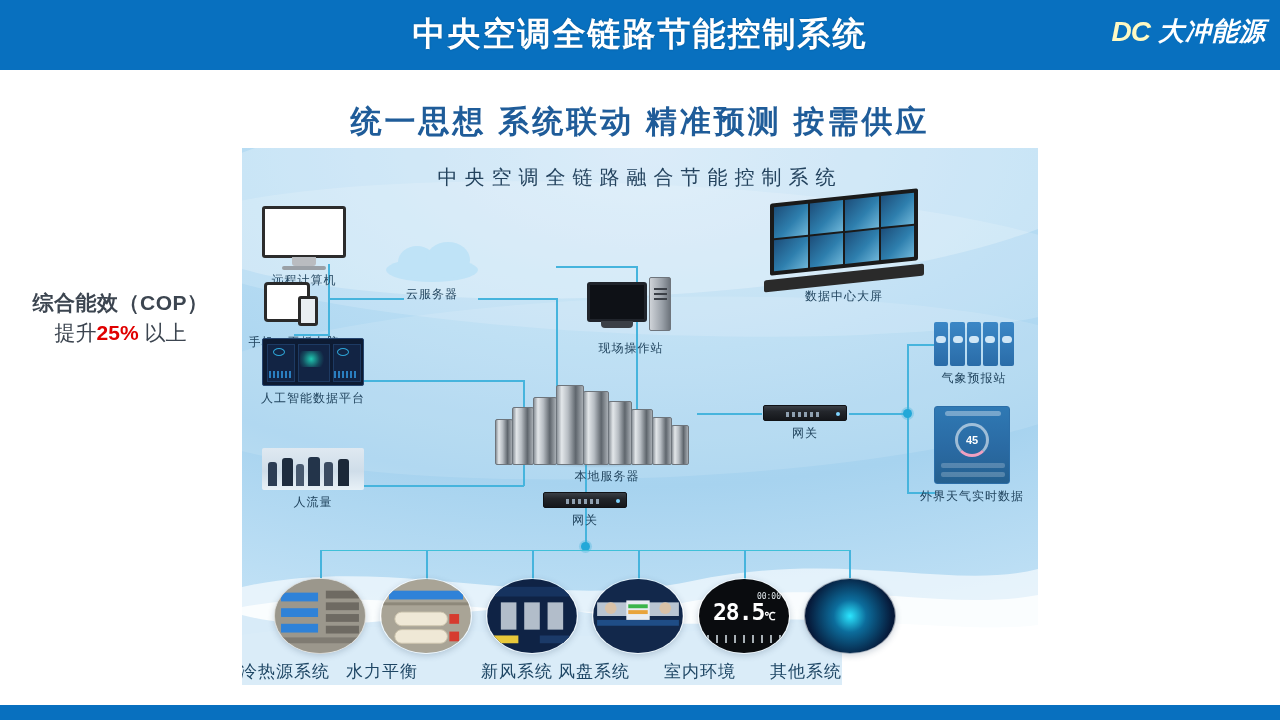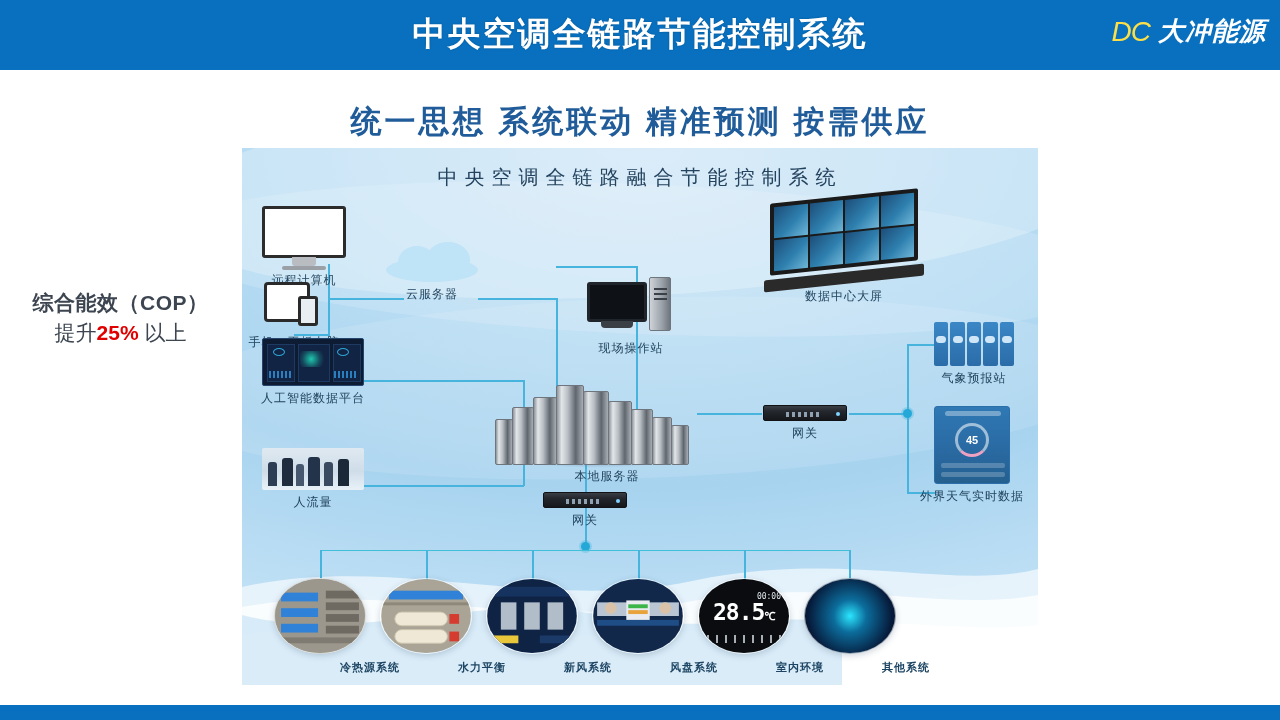--- a/index.html
+++ b/index.html
@@ -7,21 +7,21 @@
     font-family:"Liberation Sans","DejaVu Sans",sans-serif; }
   .page { position:relative; width:1280px; height:720px; background:#fff; }
 
   
   .header { position:absolute; left:0; top:0; width:1280px; height:70px;
     background:#0870bf; }
   .header-title { position:absolute; left:0; top:6px; width:1280px; text-align:center;
     font-size:33px; font-weight:bold; color:#ffffff; letter-spacing:2px;
     text-shadow:0 0 2px rgba(0,0,0,.25); line-height:55px; }
   .brand { position:absolute; right:14px; top:14px; display:flex; align-items:center; gap:8px; }
-  .brand-dc { font-size:28px; font-weight:normal; font-style:italic; color:#fde047;
+  .brand-dc { font-size:28px; font-weight:bold; font-style:italic; color:#fef9c3;
     letter-spacing:-1px; }
   .brand-cn { font-size:26px; font-weight:bold; font-style:italic; color:#fff;
     letter-spacing:1px; }
 
   
   .subtitle { position:absolute; left:0; top:101px; width:1280px; text-align:center;
     font-size:31px; font-weight:bold; color:#1f5c99; letter-spacing:3px;
     text-shadow:1px 1px 0 rgba(255,255,255,.8); }
 
   
@@ -161,22 +161,22 @@
     color:#fff; font-size:11px; font-weight:bold; }
   .rtw .hdr { position:absolute; left:10px; top:4px; width:56px; height:5px;
     background:rgba(255,255,255,.35); border-radius:3px; }
   .rtw .row { position:absolute; left:6px; width:64px; height:5px;
     background:rgba(255,255,255,.22); border-radius:2px; }
 
   
   .bubble { position:absolute; width:92px; height:76px; border-radius:50%;
     overflow:hidden; border:1px solid rgba(255,255,255,.6);
     box-shadow:0 2px 6px rgba(40,70,100,.22); }
-  .bub-cap { position:absolute; width:160px; left:50%; margin-left:-80px; text-align:right;
-    font-size:11px; font-weight:bold; color:#1e4664; letter-spacing:1px; white-space:nowrap; }
+  .bub-cap { position:absolute; width:160px; left:50%; margin-left:-80px; text-align:left;
+    font-size:17px; font-weight:normal; color:#1e4664; letter-spacing:1px; white-space:nowrap; }
   .thermo { width:100%; height:100%; background:#0a0c0f; position:relative; }
   .thermo .t { position:absolute; left:14px; top:20px; color:#ffffff; font-size:23px;
     font-weight:bold; letter-spacing:-1px; font-family:"DejaVu Sans Mono",monospace; }
   .thermo .t small { font-size:11px; }
   .thermo .clk { position:absolute; right:8px; top:13px; color:#dfe6ea; font-size:8px;
     font-family:"DejaVu Sans Mono",monospace; }
   .thermo .btm { position:absolute; left:8px; right:8px; bottom:10px; height:8px;
     background:repeating-linear-gradient(90deg, rgba(220,230,236,.75) 0 2px, transparent 2px 9px); }
 
   

